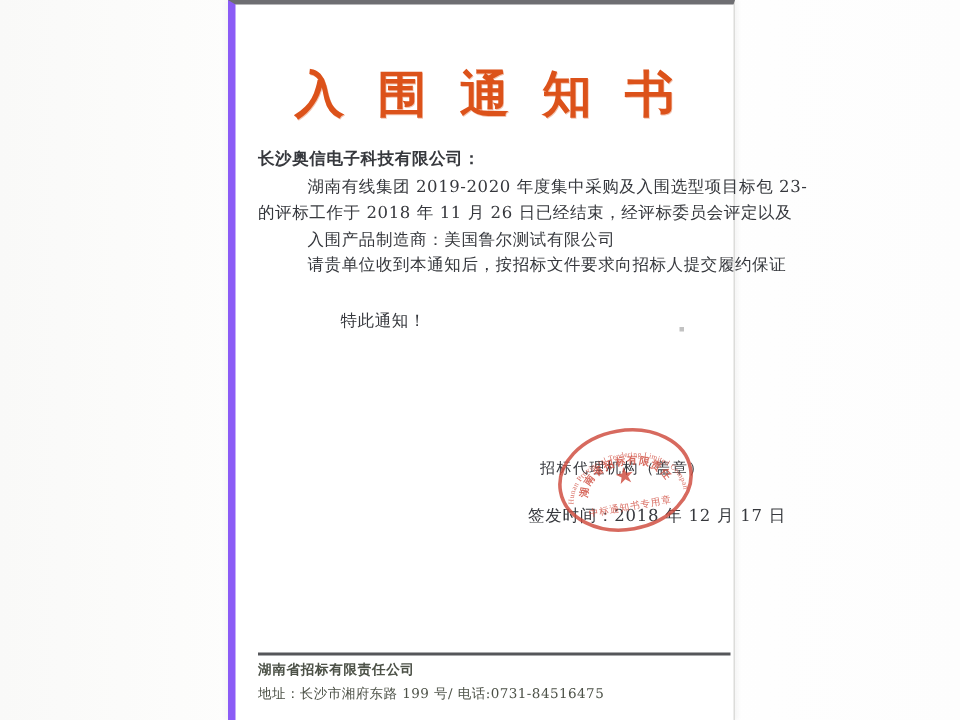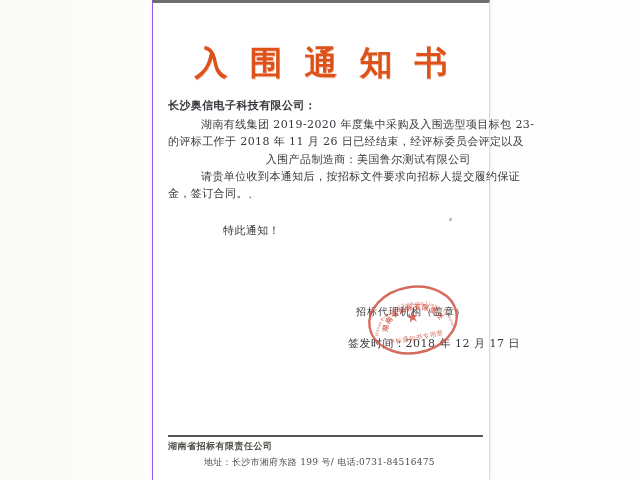--- a/index.html
+++ b/index.html
@@ -9,21 +9,21 @@
     background: linear-gradient(90deg, #f9f9f8 0%, #fdfdfc 25%, #ffffff 60%, #fdfdfd 100%);
     font-family: "DejaVu Serif", "Liberation Serif", serif;
   }
 
   .page {
     position: absolute;
     left: 152px; top: 0;
     width: 338px; height: 480px;
     background: #ffffff;
     border-top: 3px solid #6e6e72;
-    border-left: 1px solid #8b5cf6;
+    border-left: 5px solid #8b5cf6;
     border-right: 1px solid #dcdcda;
     box-shadow: -2px 0 3px rgba(0,0,0,0.03), 2px 0 3px rgba(0,0,0,0.04);
   }
 
   .title {
     position: absolute;
     top: 38px; left: 0; right: 0;
     text-align: center;
     font-size: 33px;
     font-weight: 700;
@@ -37,21 +37,21 @@
   .body-text {
     position: absolute;
     top: 94px; left: 15px; right: 18px;
     font-size: 11px;
     line-height: 17.2px;
     color: #36383d;
     letter-spacing: 0.4px;
   }
   .line { white-space: nowrap; }
   .addressee { font-weight: 700; margin-bottom: 2px; }
-  .indent { padding-left: 33px; text-align: right; }
+  .indent { padding-left: 33px; }
   .closing { margin-top: 20px; padding-left: 55px; }
 
   .sign-block { position: absolute; left: 0; top: 0; width: 100%; }
   .agency-line {
     position: absolute;
     left: 203px; top: 302px;
     font-size: 10px; color: #36383d;
     white-space: nowrap;
     letter-spacing: 1px;
     z-index: 1;
@@ -87,21 +87,20 @@
   }
   .footer-company {
     font-size: 9px;
     font-weight: 700;
     letter-spacing: 0.5px;
   }
   .footer-address {
     font-size: 9px;
     margin-top: 3px;
     letter-spacing: 0.3px;
-    margin-left: 36px;
   }
 
   .speck {
     position: absolute;
     left: 296px; top: 215px;
     width: 3px; height: 3px;
     background: #c2c2c2;
   }
 </style>
 </head>
@@ -110,21 +109,20 @@
 <div class="page">
 
   <div class="title">入围通知书</div>
 
   <div class="body-text">
     <div class="line addressee">长沙奥信电子科技有限公司：</div>
     <div class="line indent">湖南有线集团 2019-2020 年度集中采购及入围选型项目标包 23-</div>
     <div class="line">的评标工作于 2018 年 11 月 26 日已经结束，经评标委员会评定以及</div>
     <div class="line indent">入围产品制造商：美国鲁尔测试有限公司</div>
     <div class="line indent">请贵单位收到本通知后，按招标文件要求向招标人提交履约保证</div>
-    <div class="line">金，签订合同。、</div>
     <div class="line closing">特此通知！</div>
   </div>
 
   <div class="sign-block">
     <div class="agency-line">招标代理机构（盖章）</div>
     <div class="date-line">签发时间：2018 年 12 月 17 日</div>
   </div>
 
   <svg class="seal" viewBox="0 0 160 120" xmlns="http://www.w3.org/2000/svg">
     <defs>

